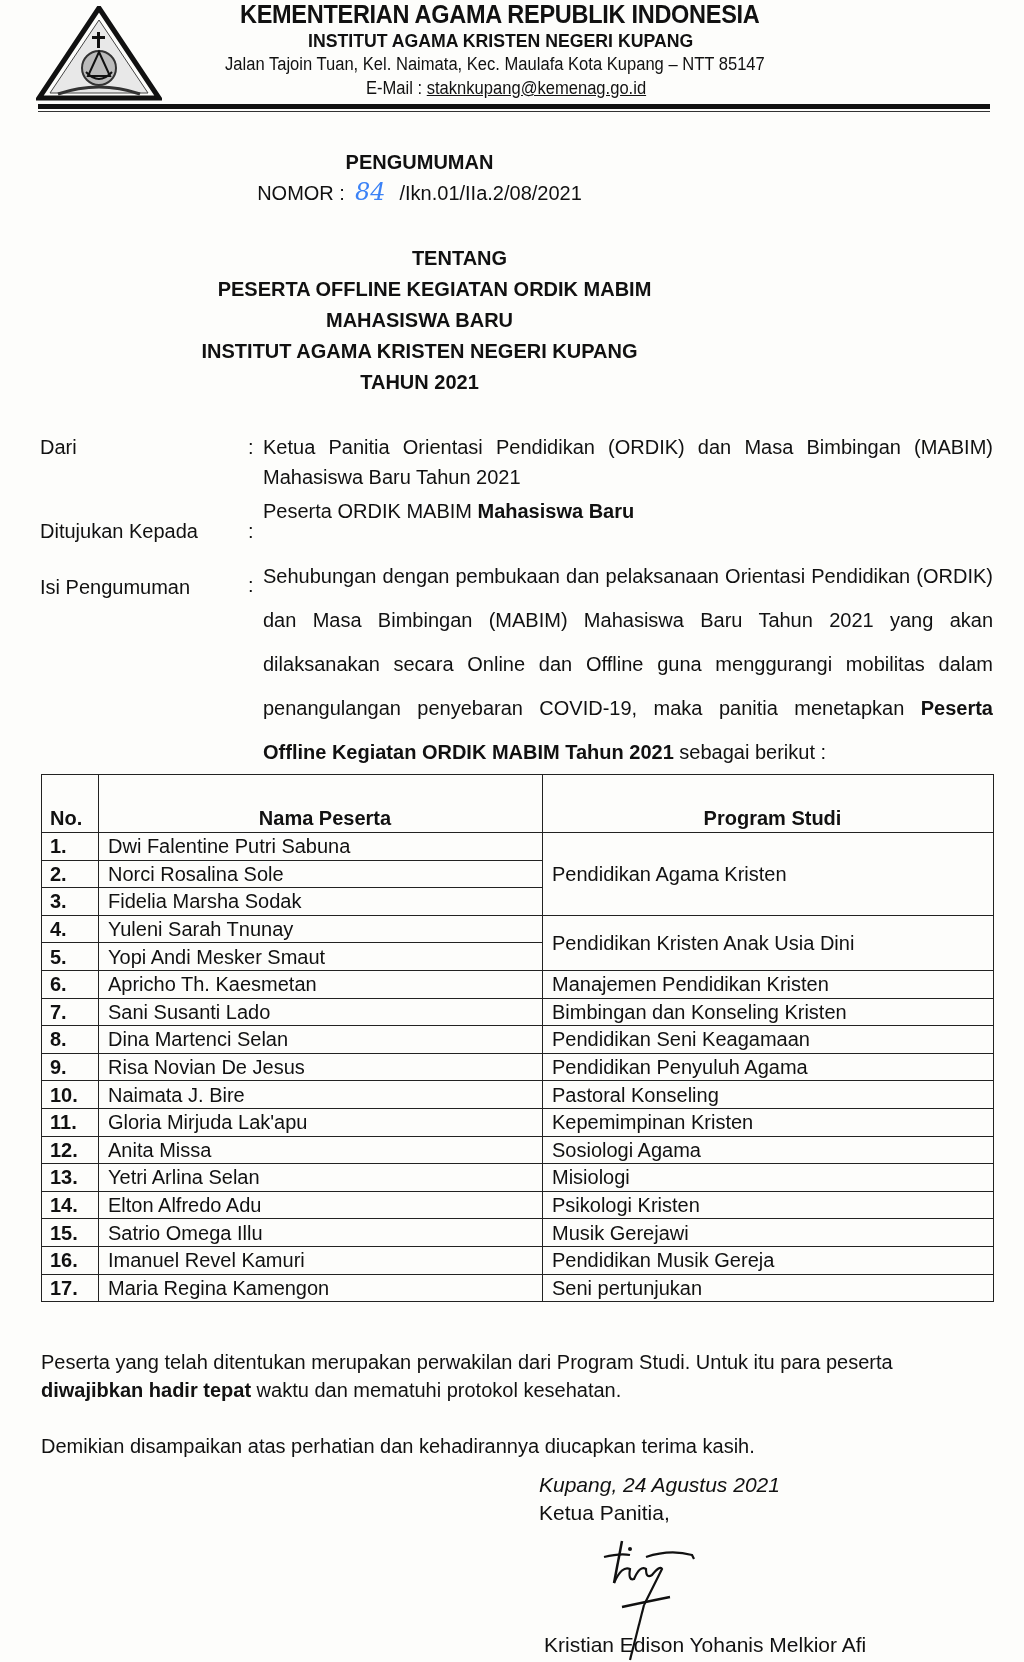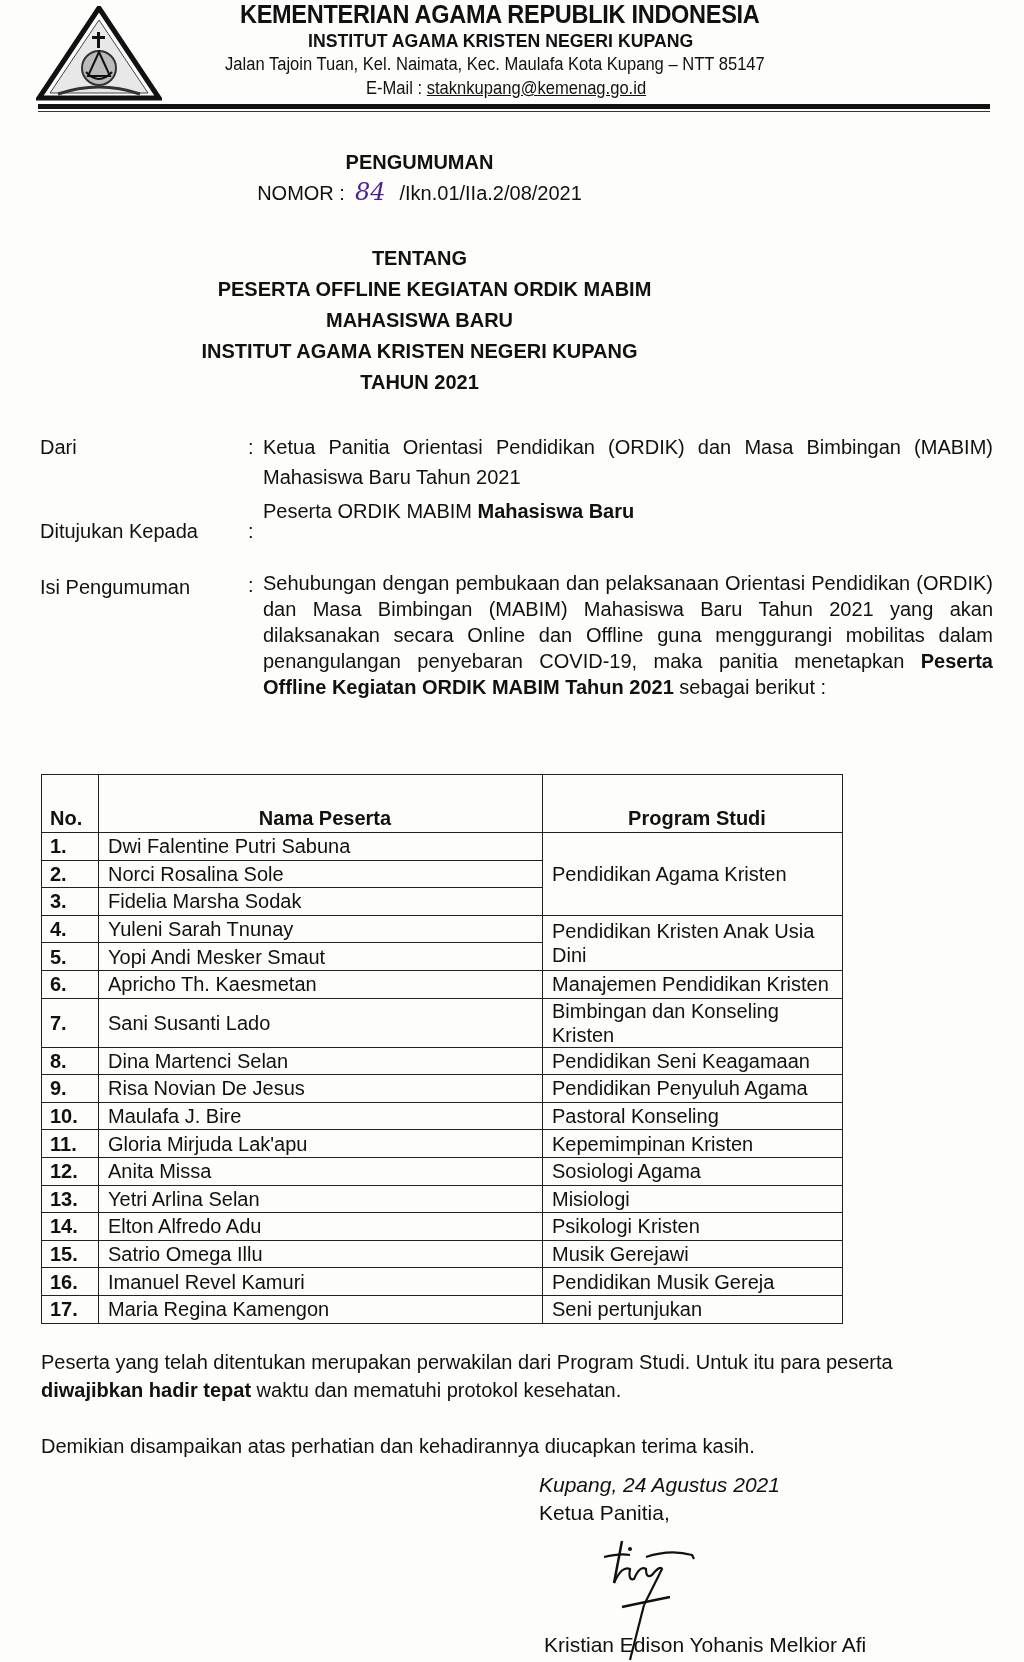--- a/index.html
+++ b/index.html
@@ -8,25 +8,25 @@
   .kop-line1{left:240px;top:0px;font-size:25px;font-weight:bold;letter-spacing:-0.3px;white-space:nowrap;transform:scaleX(0.94);transform-origin:left top;}
   .kop-line2{left:308px;top:30px;font-size:19px;font-weight:bold;white-space:nowrap;transform:scaleX(0.93);transform-origin:left top;}
   .kop-line3{left:225px;top:54px;font-size:18px;white-space:nowrap;transform:scaleX(0.92);transform-origin:left top;}
   .kop-line4{left:366px;top:78px;font-size:18px;white-space:nowrap;transform:scaleX(0.92);transform-origin:left top;}
   .kop-line4 .email{text-decoration:underline;}
   .rule-thick{left:38px;top:104px;width:952px;height:5px;background:#111;}
   .rule-thin{left:38px;top:111px;width:952px;height:1px;background:#333;}
   .logo{left:36px;top:6px;width:126px;height:98px;}
   .center{left:0;width:839px;text-align:center;font-size:20px;}
   .b{font-weight:bold;}
-  .nomor-hand{color:#4c1d95;font-family:"DejaVu Serif",serif;font-style:italic;font-size:24px;margin:0 14px 0 10px;}
+  .nomor-hand{color:#3b82f6;font-family:"DejaVu Serif",serif;font-style:italic;font-size:24px;margin:0 14px 0 10px;}
   .field-label{left:40px;font-size:20px;}
   .field-colon{left:248px;font-size:20px;}
   .field-text{left:263px;width:730px;font-size:20px;line-height:30px;text-align:justify;}
-  table.peserta{position:absolute;left:41px;top:774px;width:802px;border-collapse:collapse;font-size:20px;}
+  table.peserta{position:absolute;left:41px;top:774px;width:953px;border-collapse:collapse;font-size:20px;}
   table.peserta td,table.peserta th{border:1.6px solid #222;padding:0 0 0 9px;height:26.6px;line-height:24px;vertical-align:middle;}
   table.peserta th{height:55px;vertical-align:bottom;padding-bottom:2px;font-weight:bold;}
   table.peserta th.no{text-align:left;padding-left:8px;}
   table.peserta th.nm,table.peserta th.ps{}
   td.no{width:48px;font-weight:bold;padding-left:8px !important;}
   td.nm{width:434px;margin-left:48px;}
   .p-text{left:41px;width:952px;font-size:20px;line-height:28px;margin-top:12px;}
   .sign{left:539px;font-family:"Liberation Sans",sans-serif;font-size:21px;line-height:26px;}
   .sig-svg{left:600px;top:1535px;width:130px;height:127px;}
 </style>
@@ -51,39 +51,39 @@
 <div class="abs kop-line4">
   <span>E-Mail : </span><span class="email">staknkupang@kemenag.go.id</span>
 </div>
 <div class="abs rule-thick"></div>
 <div class="abs rule-thin"></div>
 
 <div class="abs center b" style="top:151px;">PENGUMUMAN</div>
 <div class="abs center" style="top:178px;">
   <span>NOMOR :</span><span class="nomor-hand">84</span><span>/Ikn.01/IIa.2/08/2021</span>
 </div>
-<div class="abs center b" style="top:247px;">TENTANG</div>
+<div class="abs center b" style="top:247px;margin-left:40px;">TENTANG</div>
 <div class="abs center b" style="top:278px;padding-left:15px;">PESERTA OFFLINE KEGIATAN ORDIK MABIM</div>
 <div class="abs center b" style="top:309px;">MAHASISWA BARU</div>
 <div class="abs center b" style="top:340px;">INSTITUT AGAMA KRISTEN NEGERI KUPANG</div>
 <div class="abs center b" style="top:371px;">TAHUN 2021</div>
 
 <div class="abs field-label" style="top:436px;">Dari</div>
 <div class="abs field-colon" style="top:436px;">:</div>
 <div class="abs field-text" style="top:432px;">Ketua Panitia Orientasi Pendidikan (ORDIK) dan Masa Bimbingan (MABIM) Mahasiswa Baru Tahun 2021</div>
 
 <div class="abs field-label" style="top:520px;">Ditujukan Kepada</div>
 <div class="abs field-colon" style="top:520px;">:</div>
 <div class="abs field-text" style="top:496px;">
   <span>Peserta ORDIK MABIM </span><span class="b">Mahasiswa Baru</span>
 </div>
 
 <div class="abs field-label" style="top:562px;margin-top:14px;">Isi Pengumuman</div>
 <div class="abs field-colon" style="top:574px;">:</div>
-<div class="abs field-text" style="top:570px;line-height:26px;">
+<div class="abs field-text" style="top:554px;line-height:44px;">
   <span>Sehubungan dengan pembukaan dan pelaksanaan Orientasi Pendidikan (ORDIK) dan Masa Bimbingan (MABIM) Mahasiswa Baru Tahun 2021 yang akan dilaksanakan secara Online dan Offline guna menggurangi mobilitas dalam penangulangan penyebaran COVID-19, maka panitia menetapkan </span><span class="b">Peserta Offline Kegiatan ORDIK MABIM Tahun 2021</span><span> sebagai berikut :</span>
 </div>
 
 <table class="peserta">
   <thead>
     <tr>
       <th class="no">No.</th>
       <th class="nm">Nama Peserta</th>
       <th class="ps">Program Studi</th>
     </tr>
@@ -126,21 +126,21 @@
       <td class="nm">Dina Martenci Selan</td>
       <td>Pendidikan Seni Keagamaan</td>
     </tr>
     <tr>
       <td class="no">9.</td>
       <td class="nm">Risa Novian De Jesus</td>
       <td>Pendidikan Penyuluh Agama</td>
     </tr>
     <tr>
       <td class="no">10.</td>
-      <td class="nm">Maulafa J. Bire</td>
+      <td class="nm">Naimata J. Bire</td>
       <td>Pastoral Konseling</td>
     </tr>
     <tr>
       <td class="no">11.</td>
       <td class="nm">Gloria Mirjuda Lak'apu</td>
       <td>Kepemimpinan Kristen</td>
     </tr>
     <tr>
       <td class="no">12.</td>
       <td class="nm">Anita Missa</td>

